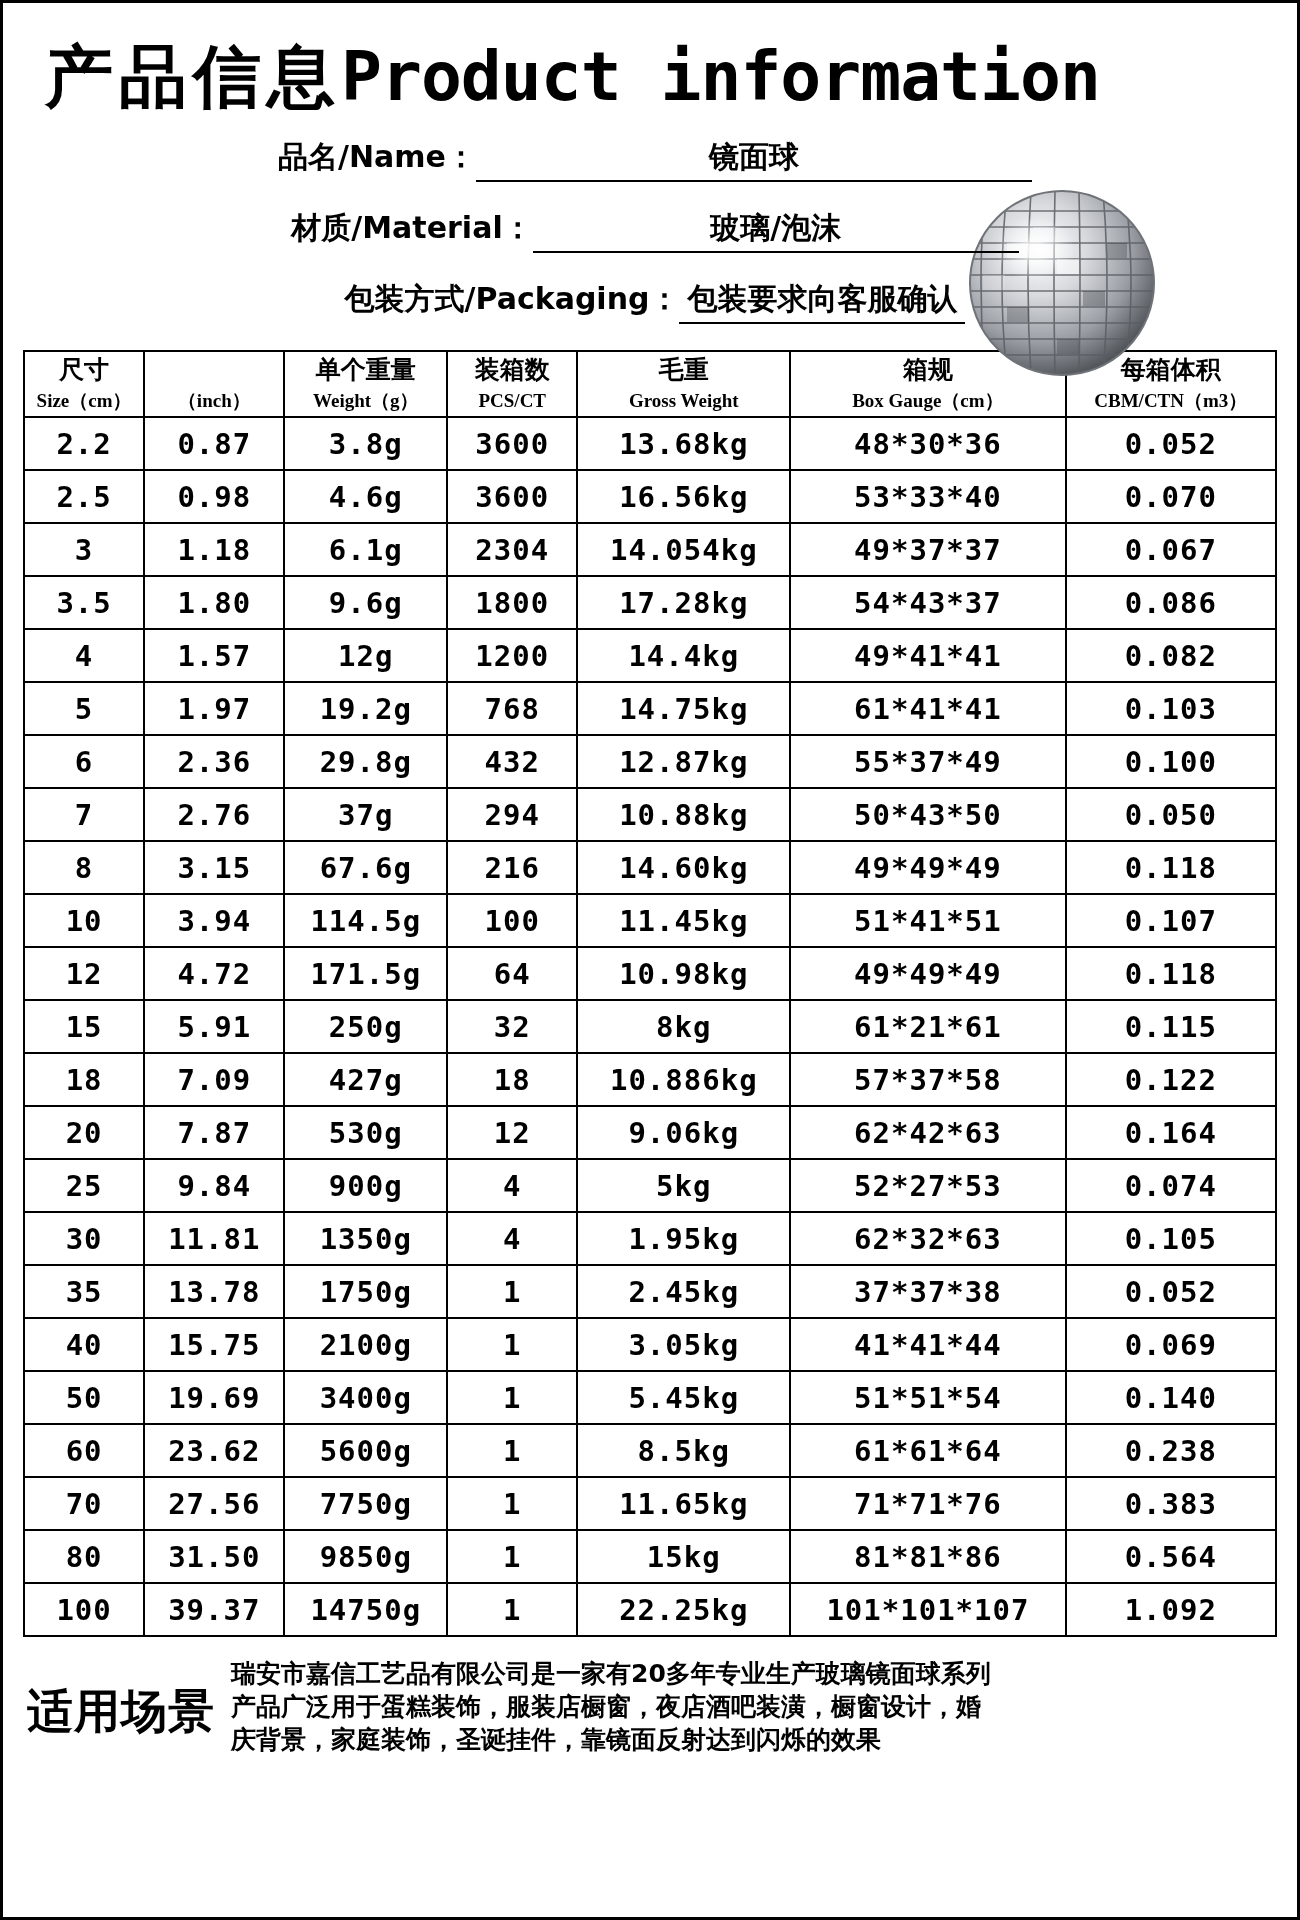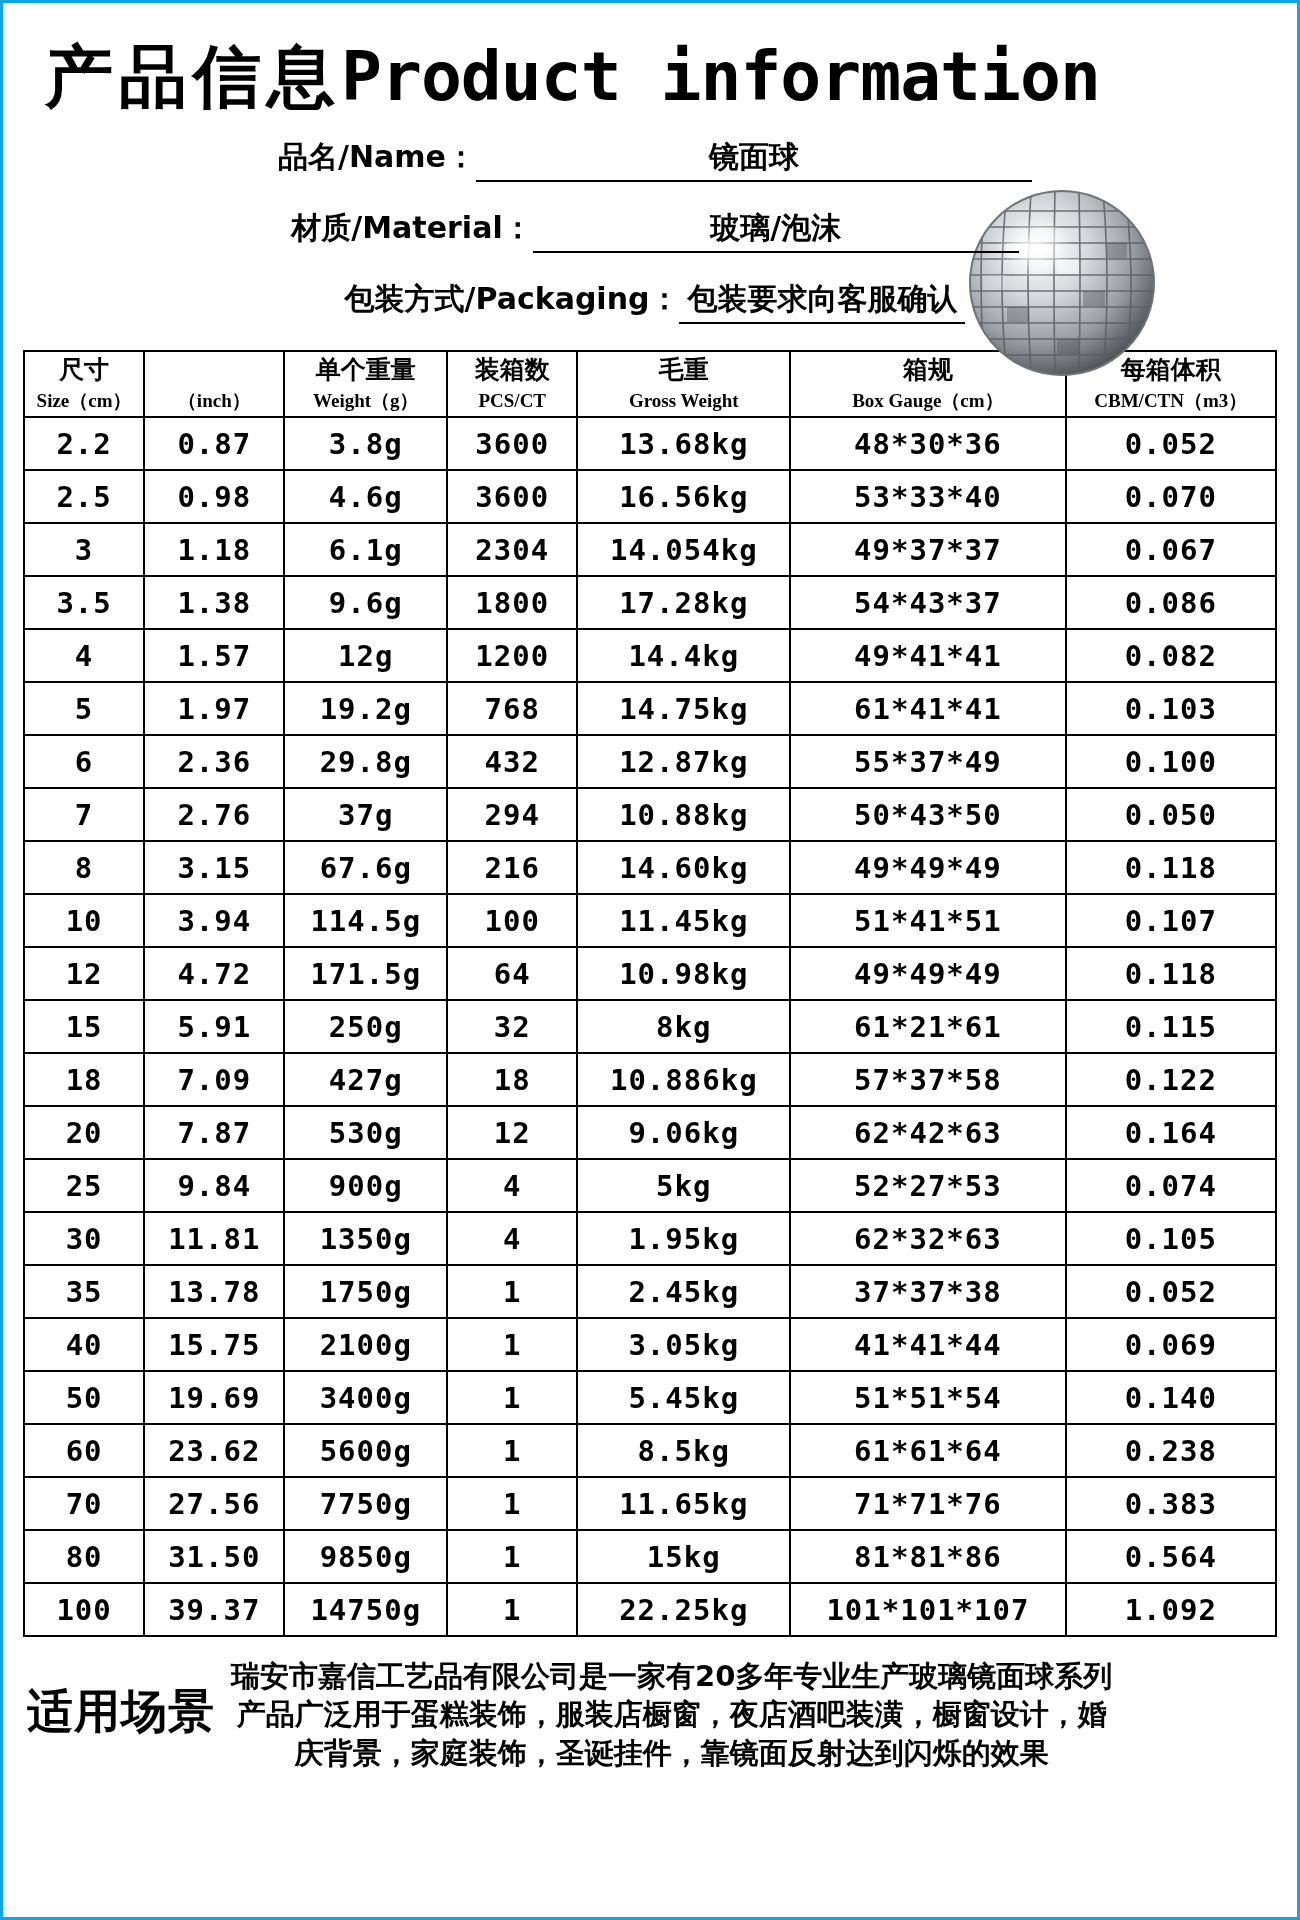--- a/index.html
+++ b/index.html
@@ -11,21 +11,21 @@
     width: 1300px;
     height: 1920px;
     font-family: "Liberation Sans", sans-serif;
     color: #000;
   }
   .sheet {
     position: relative;
     width: 1300px;
     height: 1920px;
     box-sizing: border-box;
-    border: 3px solid #0ea5e9;
+    border: 3px solid #000000;
     padding: 22px 20px 0 20px;
   }
   
   .title {
     font-size: 68px;
     font-weight: bold;
     letter-spacing: 1px;
     white-space: nowrap;
     line-height: 1.0;
     margin: 18px 0 8px 22px;
@@ -125,26 +125,25 @@
   }
   .footer-title {
     font-size: 46px;
     font-weight: bold;
     white-space: nowrap;
     padding: 28px 16px 0 4px;
     font-family: "DejaVu Sans", "Liberation Sans", sans-serif;
     letter-spacing: 1px;
   }
   .footer-text {
-    font-size: 29px;
+    font-size: 25px;
     font-weight: bold;
     line-height: 1.32;
     font-family: "DejaVu Sans", "Liberation Sans", sans-serif;
     padding-top: 4px;
-    text-align: center;
   }
   .footer-text div { white-space: nowrap; }
 </style>
 </head>
 <body>
 
 <div class="sheet">
 
   <div class="title">
     <span class="cn">产品信息</span><span class="en">Product information</span>
@@ -252,21 +251,21 @@
           <td>3</td>
           <td>1.18</td>
           <td>6.1g</td>
           <td>2304</td>
           <td>14.054kg</td>
           <td>49*37*37</td>
           <td>0.067</td>
         </tr>
         <tr>
           <td>3.5</td>
-          <td>1.38</td>
+          <td>1.80</td>
           <td>9.6g</td>
           <td>1800</td>
           <td>17.28kg</td>
           <td>54*43*37</td>
           <td>0.086</td>
         </tr>
         <tr>
           <td>4</td>
           <td>1.57</td>
           <td>12g</td>

